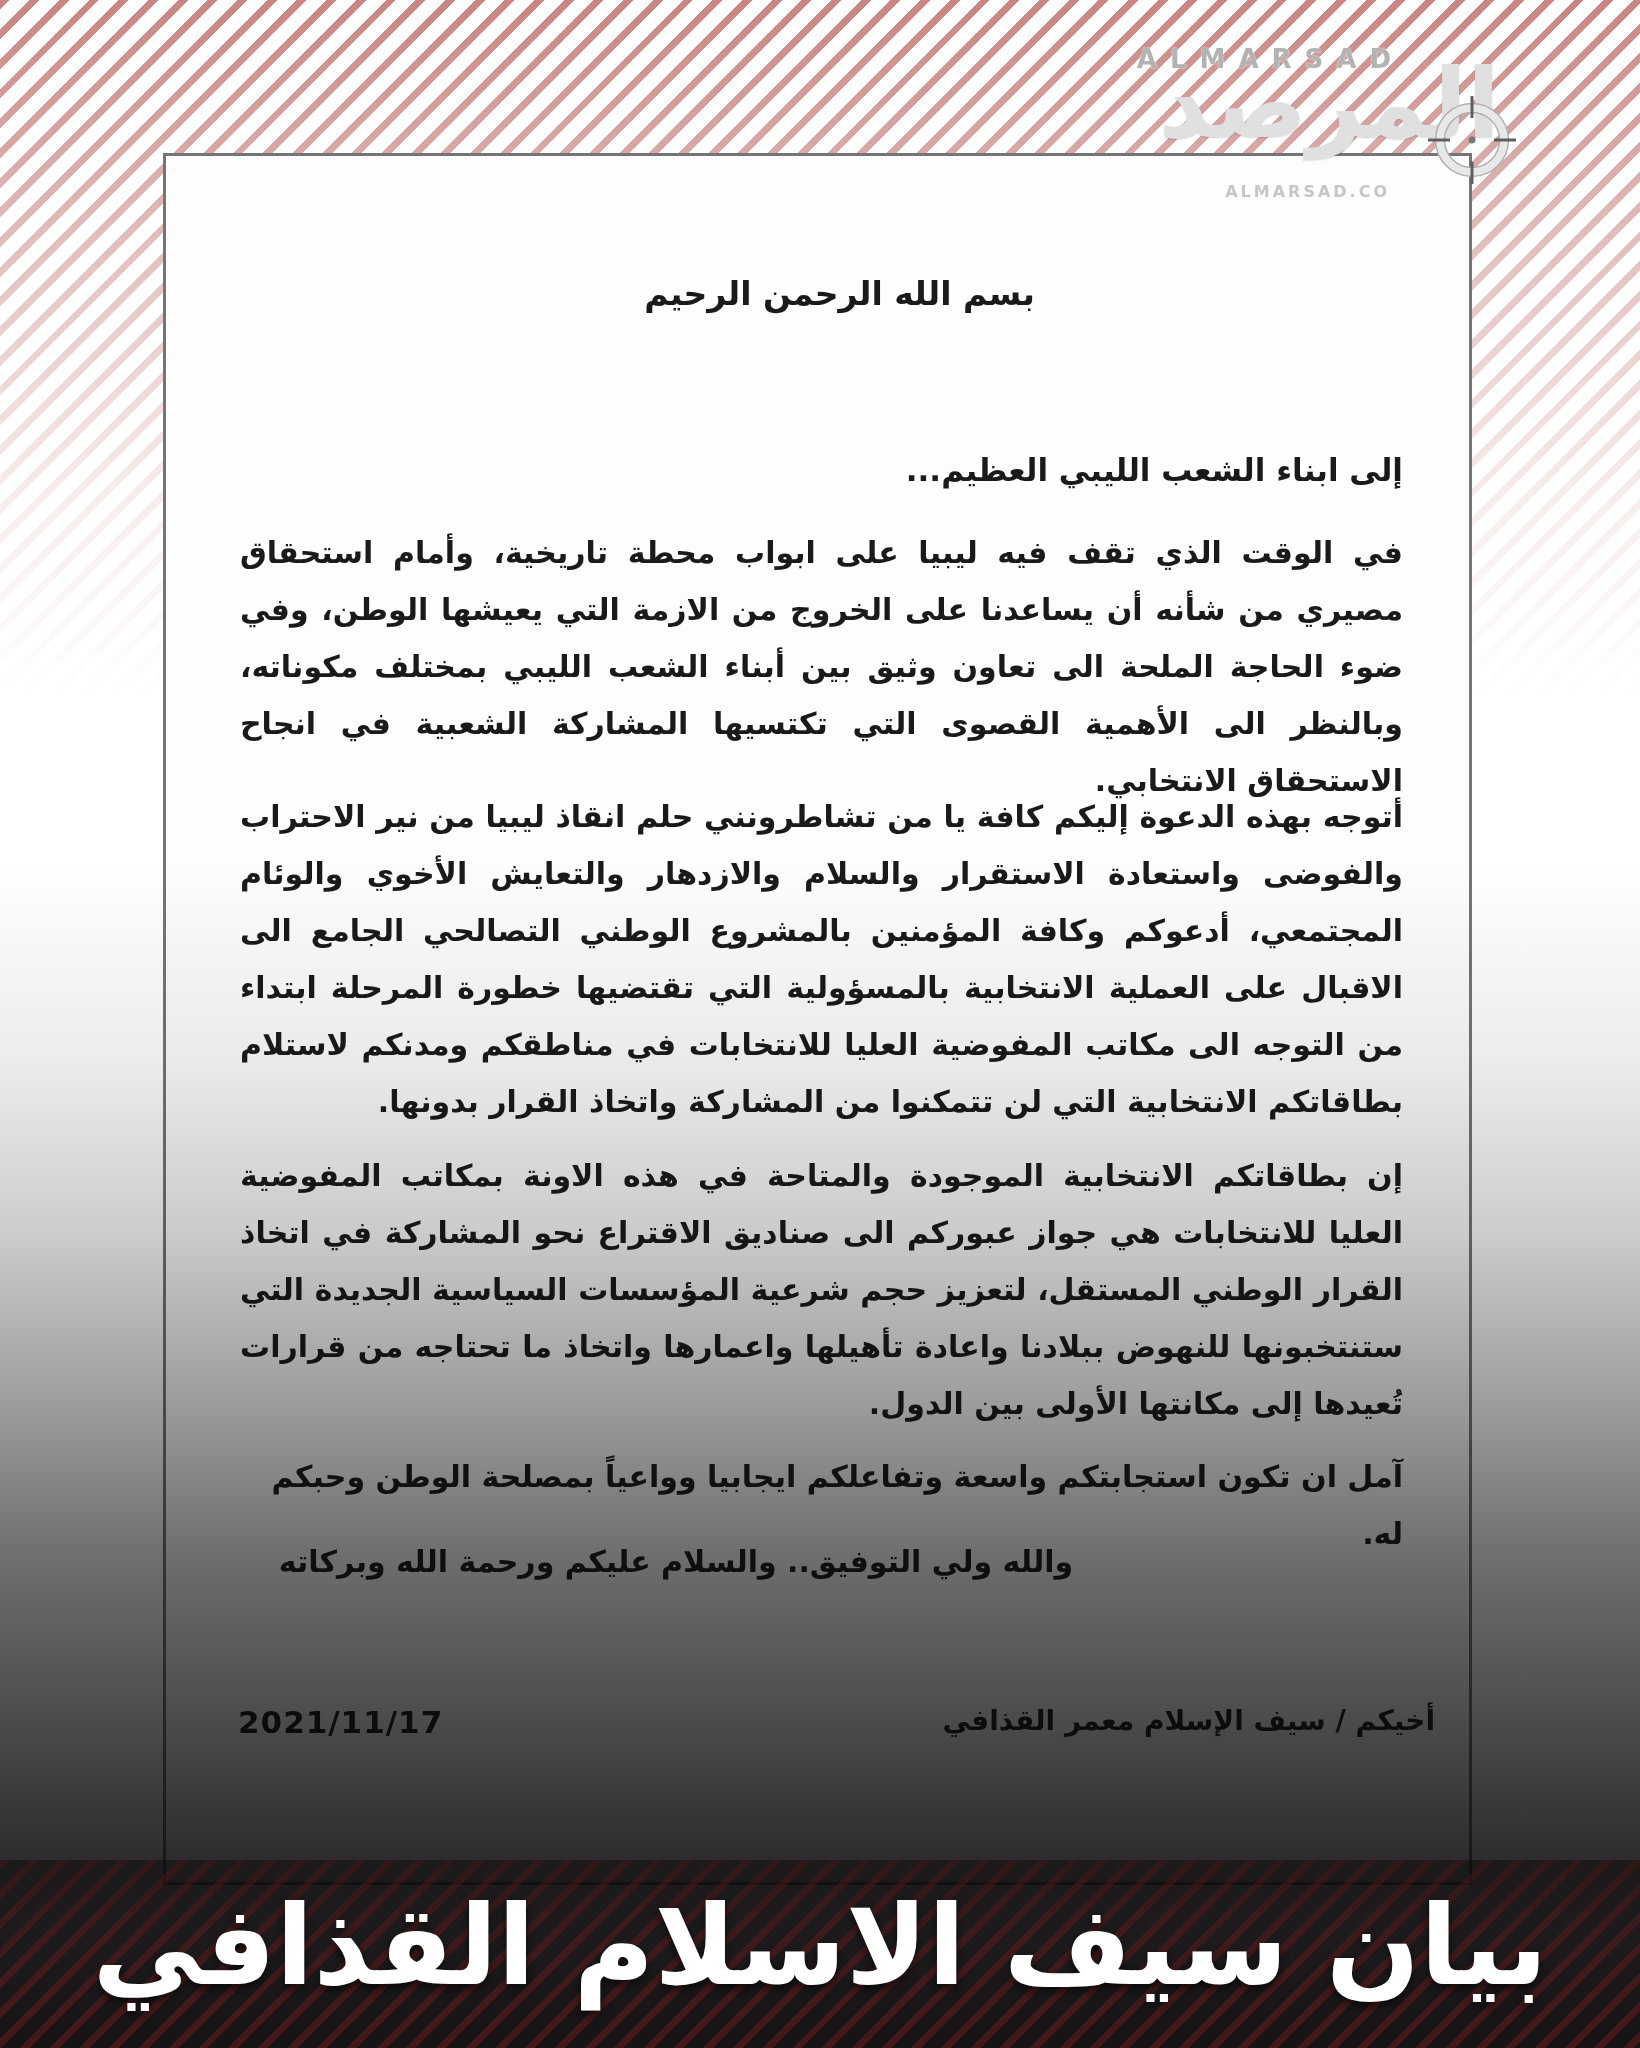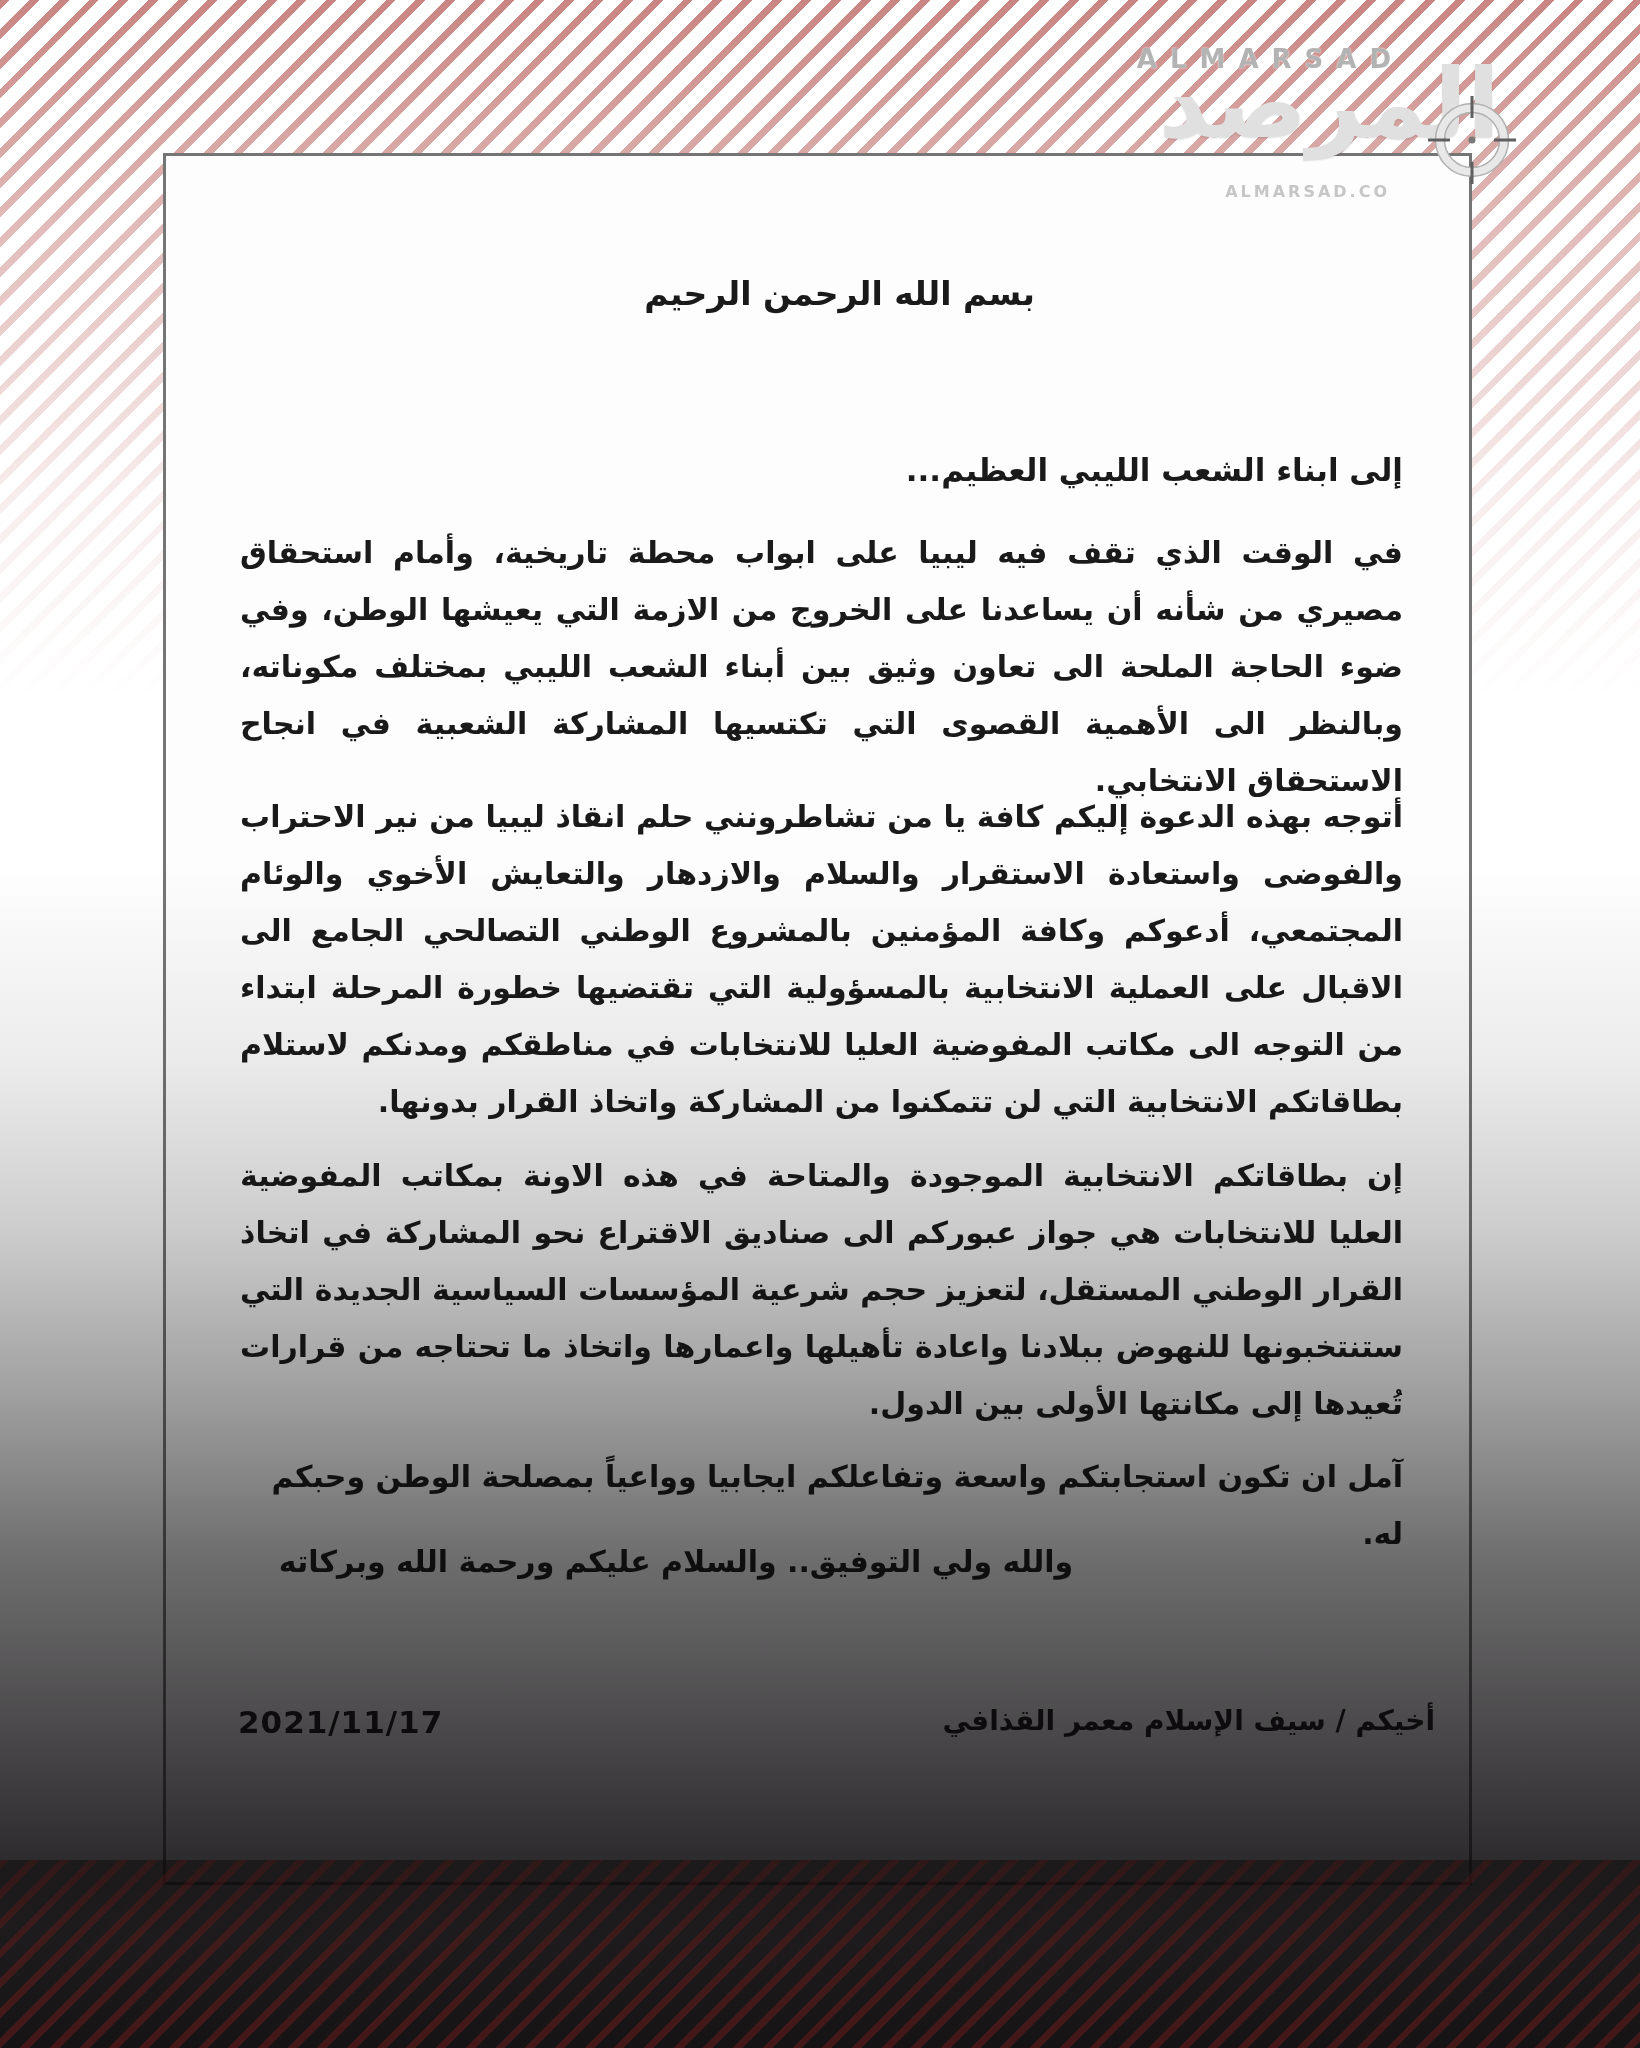--- a/index.html
+++ b/index.html
@@ -104,14 +104,15 @@
       <line x1="44" y1="66" x2="44" y2="88" stroke="#5f5f5f" stroke-width="3"></line>
       <line x1="0" y1="44" x2="22" y2="44" stroke="#5f5f5f" stroke-width="3"></line>
       <line x1="66" y1="44" x2="88" y2="44" stroke="#5f5f5f" stroke-width="3"></line>
       <circle cx="44" cy="44" r="3.5" fill="#7a7a7a"></circle>
     </svg>
   </div>
 
   <div class="dark-overlay"></div>
   <div class="stripes-bottom"></div>
 
+  <h1 class="caption" dir="rtl">بيان سيف الاسلام القذافي</h1>
 
 </div>
 
 </body></html>

